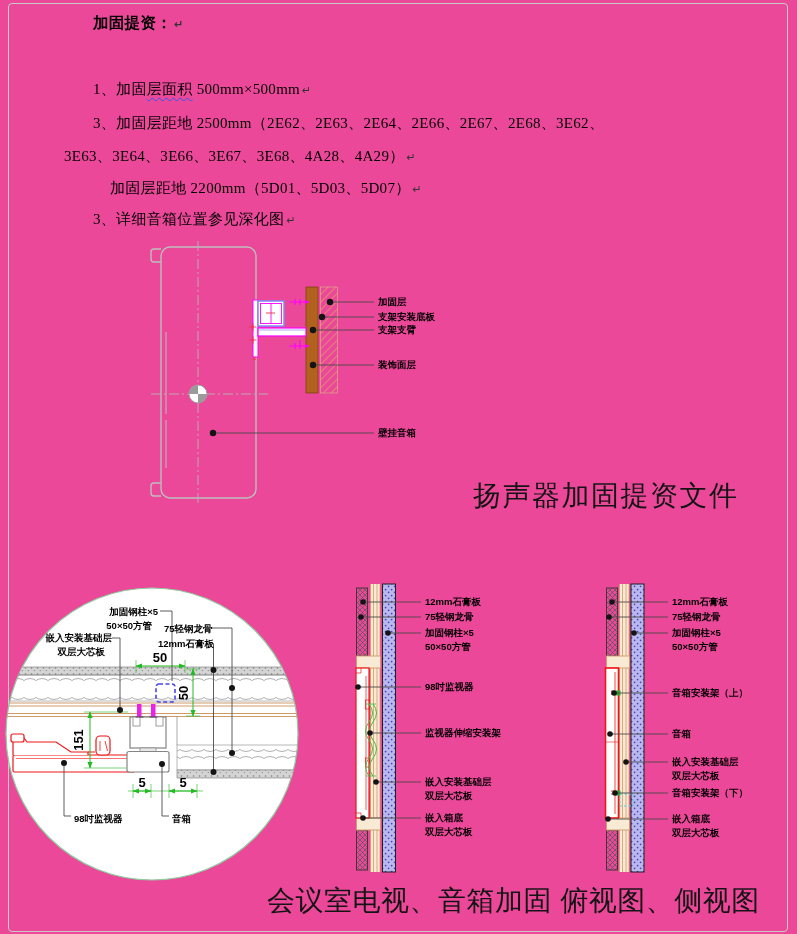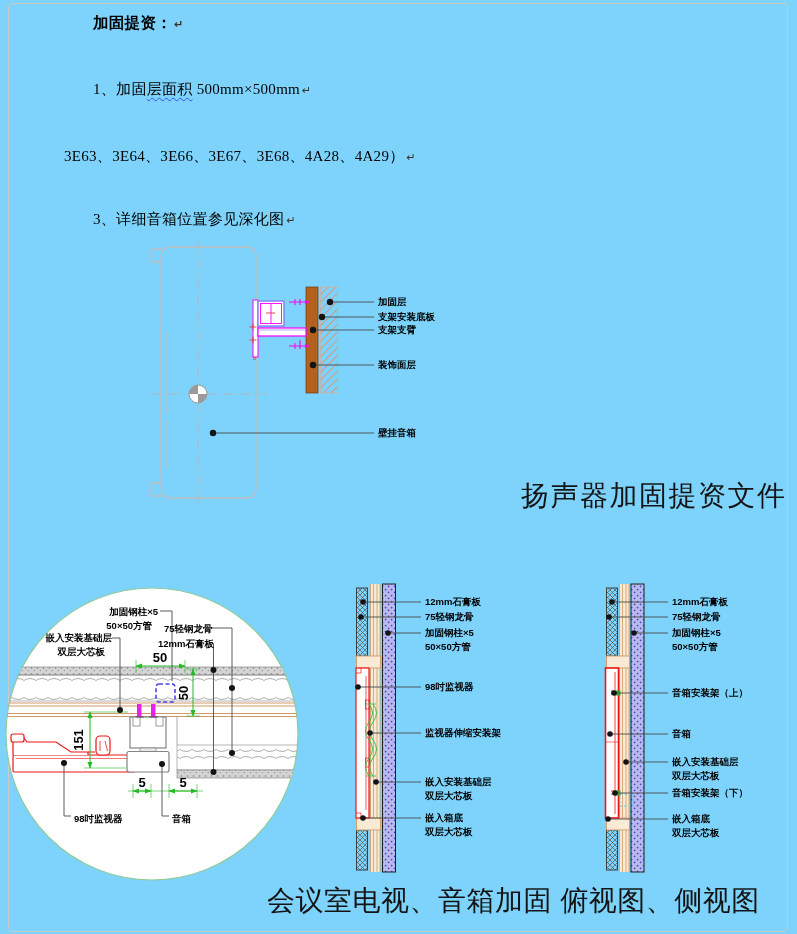--- a/index.html
+++ b/index.html
@@ -1,27 +1,27 @@
 <!DOCTYPE html>
 <html><head>
 <meta charset="utf-8">
 <style>
   html,body{margin:0;padding:0;background:#f5f5f5;}
-  .stage{position:relative;width:797px;height:934px;background:#7dd3fc;overflow:hidden;
+  .stage{position:relative;width:797px;height:934px;background:#ec4899;overflow:hidden;
          font-family:"Liberation Sans",sans-serif;}
   .page-border{position:absolute;left:8px;top:3px;width:778px;height:927px;
          border:1px solid #c9c9c9;border-radius:4px;}
   .para{position:absolute;white-space:nowrap;color:#000;
         font:15px/1.3 "Liberation Serif",serif;letter-spacing:0.3px;}
   .para.bold{font-weight:bold;font-size:15.5px;}
   .pm{font-family:"DejaVu Sans",sans-serif;font-size:11px;color:#333;margin-left:2px;}
   .wavy{text-decoration:underline;text-decoration-style:wavy;text-decoration-color:#3355ee;
         text-decoration-thickness:1px;text-underline-offset:3px;}
   .big-title{position:absolute;white-space:nowrap;color:#141414;
-        font:28px "Liberation Sans",sans-serif;letter-spacing:1.5px;margin-left:48px;}
+        font:28px "Liberation Sans",sans-serif;letter-spacing:1.5px;}
   .caption{position:absolute;white-space:nowrap;color:#141414;
         font:28px "Liberation Sans",sans-serif;letter-spacing:0.5px;}
   svg{position:absolute;overflow:visible;}
   .lbl{font:600 9.5px "Liberation Sans",sans-serif;fill:#000;}
   .dim{font:600 13px "Liberation Sans",sans-serif;fill:#000;}
   .ldr{stroke:#4a4a4a;stroke-width:0.9;fill:none;}
   .dot{fill:#141414;stroke:none;}
 </style>
 </head>
 <body>
@@ -55,22 +55,28 @@
       </marker>
     </defs>
   </svg>
 
   <div class="para bold" style="left:93px;top:13px">
     <span>加固提资：</span><span class="pm">↵</span>
   </div>
   <div class="para" style="left:93px;top:80px">
     <span>1、加固</span><span class="wavy">层面积</span><span> 500mm×500mm</span><span class="pm">↵</span>
   </div>
+  <div class="para" style="left:93px;top:114px">
+    <span>3、加固层距地 2500mm（2E62、2E63、2E64、2E66、2E67、2E68、3E62、</span>
+  </div>
   <div class="para" style="left:64px;top:147px">
     <span>3E63、3E64、3E66、3E67、3E68、4A28、4A29）</span><span class="pm">↵</span>
+  </div>
+  <div class="para" style="left:110px;top:179px">
+    <span>加固层距地 2200mm（5D01、5D03、5D07）</span><span class="pm">↵</span>
   </div>
   <div class="para" style="left:93px;top:210px">
     <span>3、详细音箱位置参见深化图</span><span class="pm">↵</span>
   </div>
 
   <svg style="left:138px;top:236px" width="354" height="278" viewBox="138 236 354 278">
     <g fill="none" stroke="#bdbdbd" stroke-width="1.4">
       <rect x="161" y="247" width="95" height="251" rx="9"></rect>
       <path d="M161,249 h-7 a3,3 0 0 0 -3,3 v7 a3,3 0 0 0 3,3 h7"></path>
       <path d="M161,483 h-7 a3,3 0 0 0 -3,3 v7 a3,3 0 0 0 3,3 h7"></path>

